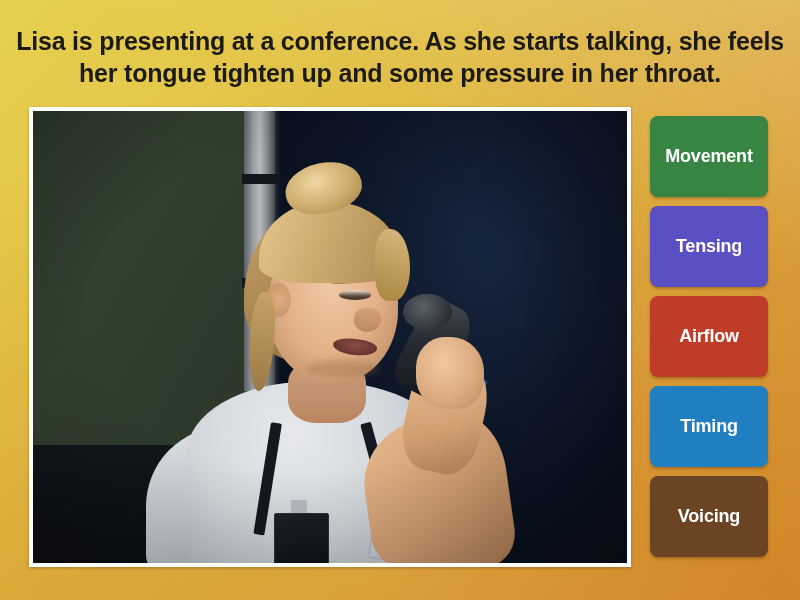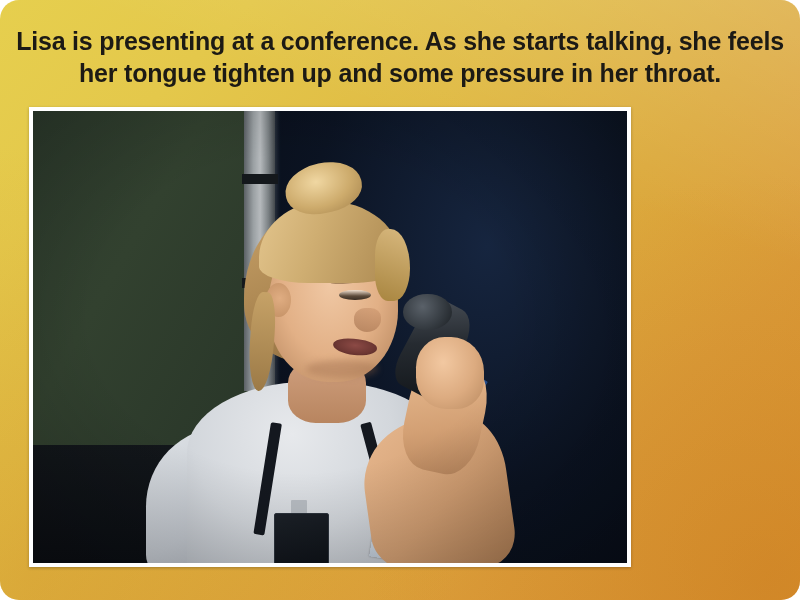--- a/index.html
+++ b/index.html
@@ -20,21 +20,20 @@
     height: 600px;
     background:
       linear-gradient(135deg,
         #e6cf4e 0%,
         #e4c84b 18%,
         #e0bb44 38%,
         #dcaa3d 58%,
         #db9c39 76%,
         #d9912f 100%);
     overflow: hidden;
-    border-radius: 19px;
   }
 
   
   #stage::before {
     content: "";
     position: absolute;
     inset: 0;
     background:
       linear-gradient(200deg, rgba(255,255,255,0.16) 0%, rgba(255,255,255,0.0) 30%),
       radial-gradient(circle at 96% 96%, rgba(190,110,20,0.30) 0%, rgba(190,110,20,0.0) 42%),
@@ -482,14 +481,31 @@
         <div class="p-forearm"></div>
         <div class="p-mic"></div>
         <div class="p-mic-head"></div>
         <div class="p-hand"></div>
       </div>
 
       <div class="ph-vignette"></div>
     </div>
   </div>
 
+  <div id="answers">
+    <div class="answer" style="background-color: rgb(56, 132, 66);">
+      <span>Movement</span>
+    </div>
+    <div class="answer" style="background-color: rgb(91, 79, 196);">
+      <span>Tensing</span>
+    </div>
+    <div class="answer" style="background-color: rgb(191, 61, 40);">
+      <span>Airflow</span>
+    </div>
+    <div class="answer" style="background-color: rgb(31, 127, 192);">
+      <span>Timing</span>
+    </div>
+    <div class="answer" style="background-color: rgb(107, 68, 35);">
+      <span>Voicing</span>
+    </div>
+  </div>
 
 </div>
 
 </body></html>

